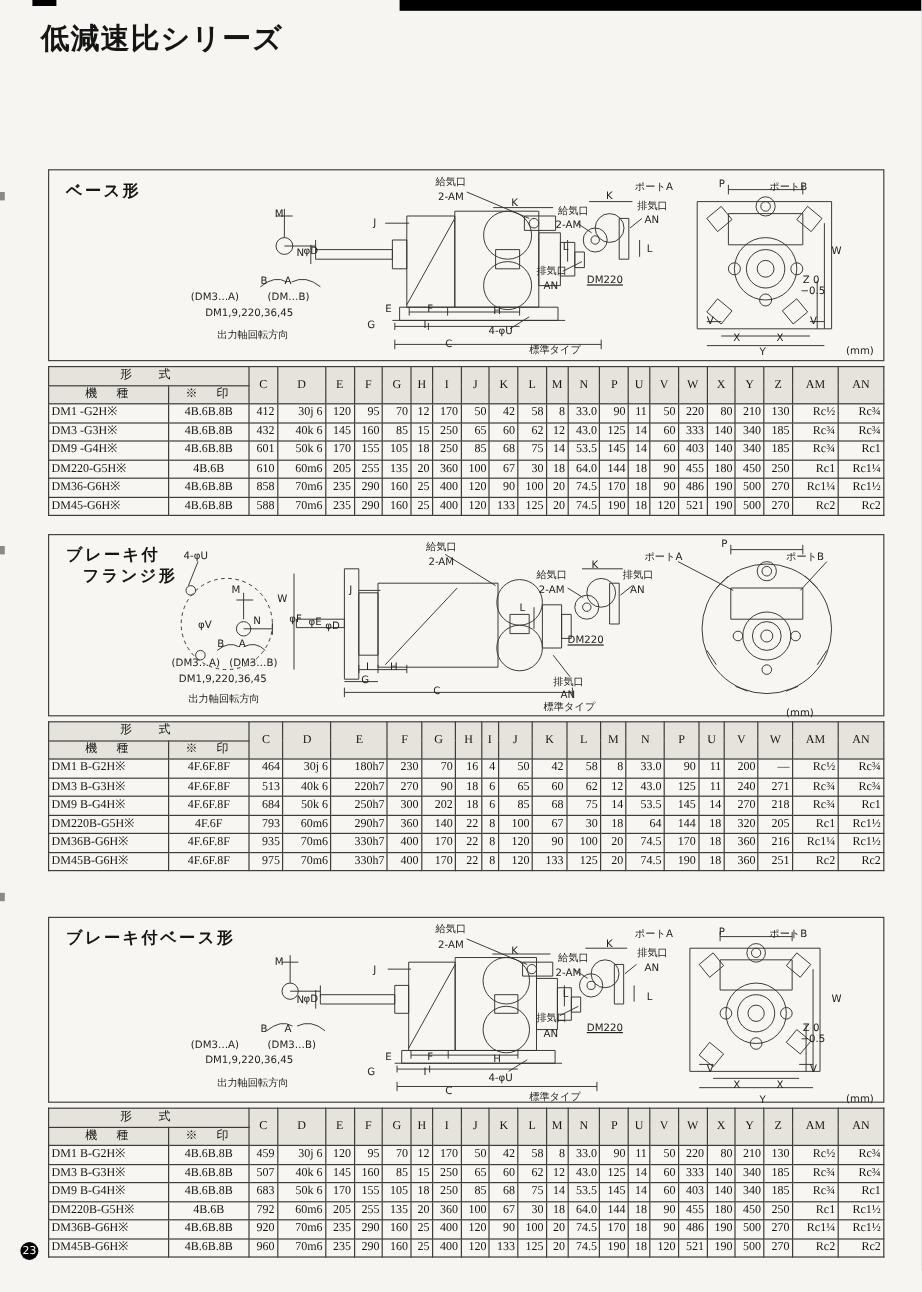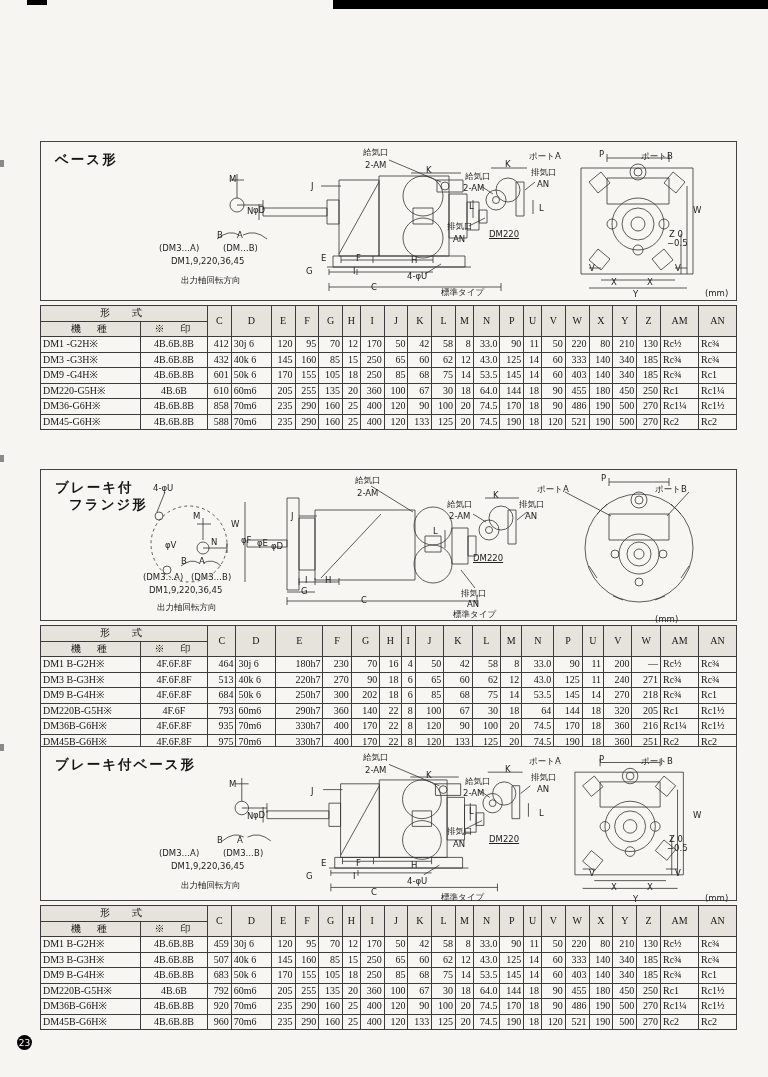--- a/index.html
+++ b/index.html
@@ -22,37 +22,38 @@
             border:1.5px solid #111;background:#f7f6f2;font-family:Liberation Serif, serif;}
   table.dim th,table.dim td{border:1px solid #3c3c3c;padding:0 2px;height:14.5px;font-size:10px;line-height:1;}
   table.dim thead th{background:#e5e3dc;font-weight:normal;}
   table.dim thead{border-bottom:1.5px solid #111;}
   th.g{font-size:11px;letter-spacing:6px;}
   th.sub{font-size:10px;letter-spacing:3px;}
   th.dimL{font-size:12.5px;font-weight:normal;}
   td.model{text-align:left;white-space:nowrap;padding-left:3px;}
   td.mark{text-align:center;white-space:nowrap;}
   td.val{text-align:right;white-space:nowrap;padding-right:3px;}
-  td.cval{text-align:left;white-space:nowrap;}
+  td.cval{text-align:right;white-space:nowrap;}
   .page-num{position:absolute;left:17px;top:1035px;width:15px;height:15px;border-radius:50%;
             background:#000;color:#fff;font-size:9px;display:flex;align-items:center;justify-content:center;}
   line,rect,circle,path,polyline{vector-effect:non-scaling-stroke;}
 </style>
 </head>
 <body>
 
 <div class="page">
 
   <div class="printbar" style="left:27px;top:0;width:20px;height:5px;"></div>
   <div class="printbar" style="left:333px;top:0;width:435px;height:9px;"></div>
   <div class="regmark" style="top:160px;"></div>
   <div class="regmark" style="top:455px;"></div>
   <div class="regmark" style="top:744px;"></div>
 
   <div class="title-block">
+    <div class="subtitle">低減速比シリーズ</div>
   </div>
 
   <div class="section" style="top:141px;">
     <div class="drawbox" style="height:158px;">
       <div class="sec-title">
         <div>ベース形</div>
         <div></div>
       </div>
       <svg width="695" height="158" viewBox="0 0 695 158" fill="none" stroke="#333" stroke-width="0.8">
 
@@ -357,21 +358,21 @@
             <td class="val">190</td>
             <td class="val">500</td>
             <td class="val">270</td>
             <td class="cval">Rc2</td>
             <td class="cval">Rc2</td>
           </tr>
         </tbody>
       </table>
   </div>
 
-  <div class="section" style="top:469px;">
+  <div class="section" style="top:445px;">
     <div class="drawbox" style="height:150px;">
       <div class="sec-title">
         <div>ブレーキ付</div>
         <div>フランジ形</div>
       </div>
       <svg width="695" height="150" viewBox="0 0 695 150" fill="none" stroke="#333" stroke-width="0.8">
 
         <circle cx="148" cy="74" r="38" stroke-dasharray="3,3"></circle>
         <circle cx="118" cy="46" r="4"></circle>
           <circle cx="126" cy="100" r="4"></circle>
@@ -634,21 +635,21 @@
             <td class="val">18</td>
             <td class="val">360</td>
             <td class="val">251</td>
             <td class="cval">Rc2</td>
             <td class="cval">Rc2</td>
           </tr>
         </tbody>
       </table>
   </div>
 
-  <div class="section" style="top:746px;border-radius:11px;">
+  <div class="section" style="top:764px;border-radius:11px;">
     <div class="drawbox" style="height:153px;">
       <div class="sec-title">
         <div>ブレーキ付ベース形</div>
         <div></div>
       </div>
       <svg width="695" height="153" viewBox="0 0 695 158" fill="none" stroke="#333" stroke-width="0.8">
         <line x1="196" y1="32" x2="196" y2="56"></line>
           <line x1="189" y1="38" x2="203" y2="38"></line>
         <circle cx="196" cy="63" r="7"></circle>
           <line x1="196" y1="63" x2="222" y2="63"></line>

